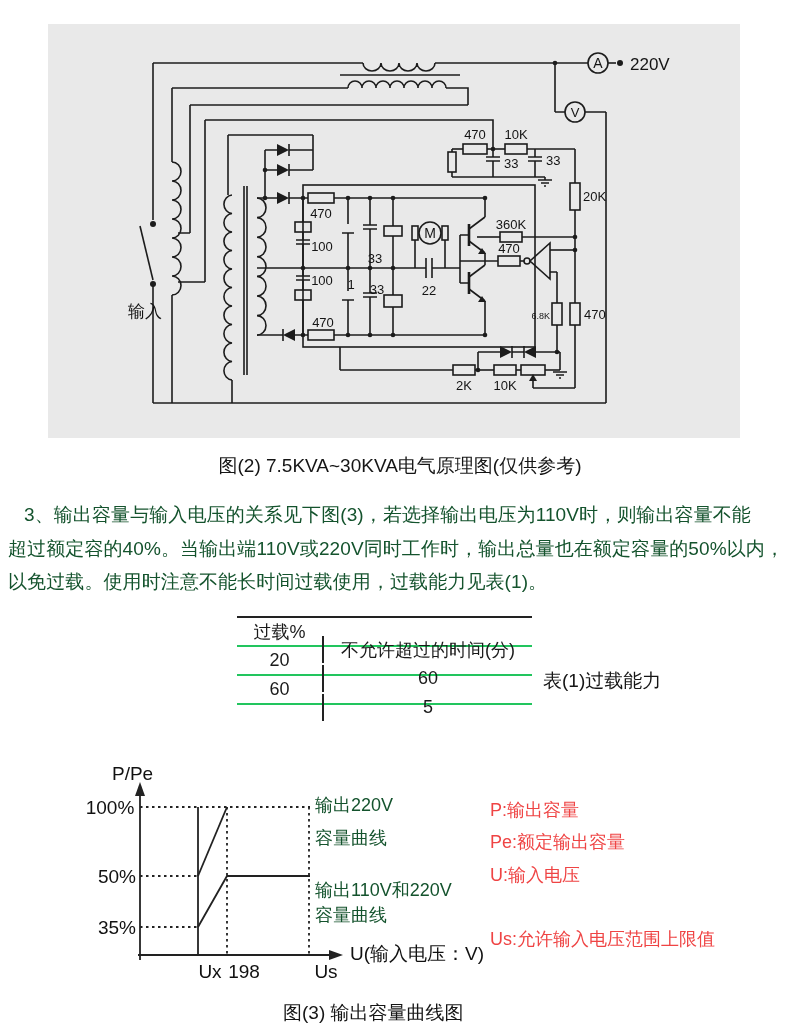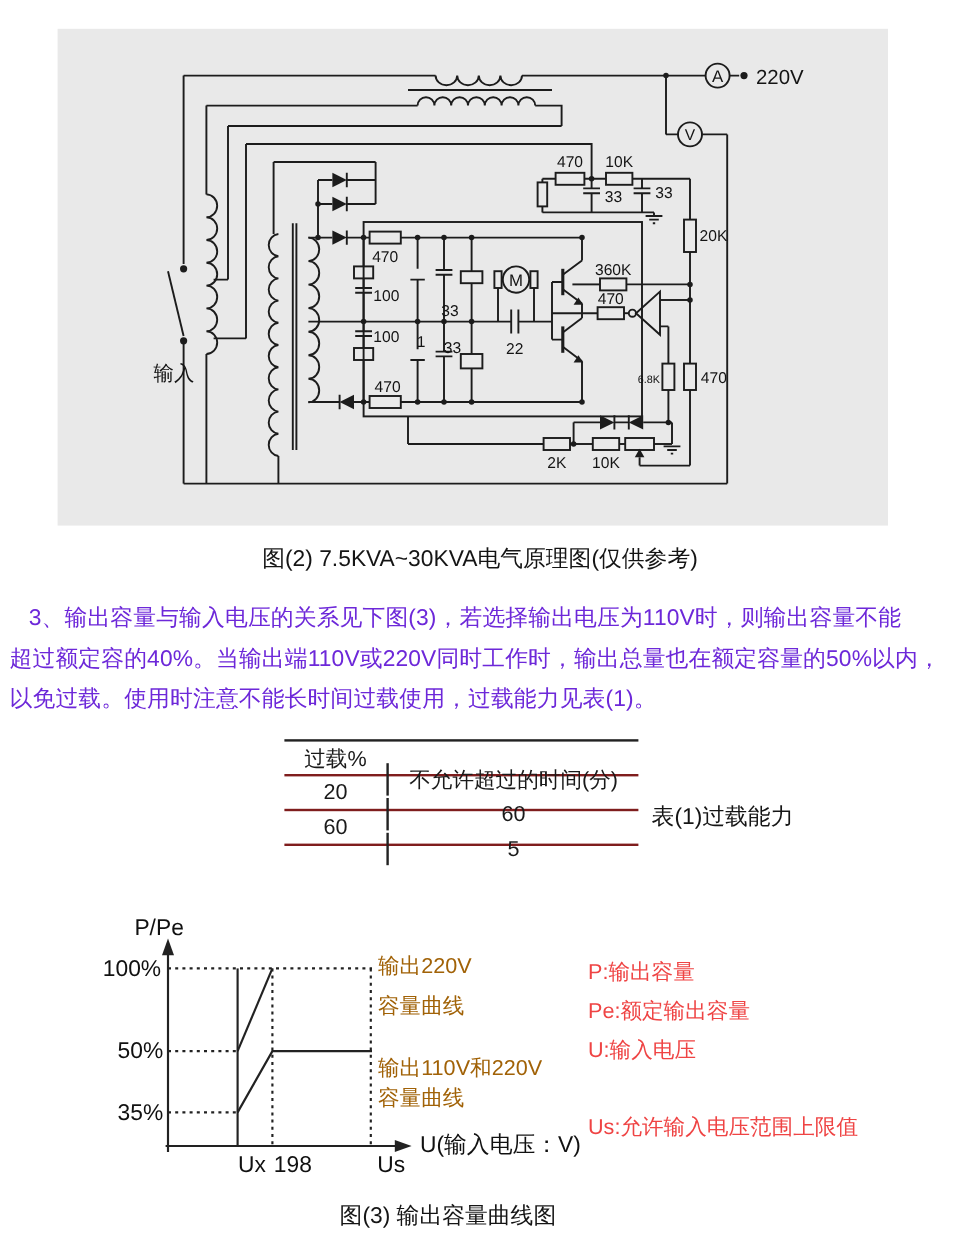--- a/index.html
+++ b/index.html
@@ -1,29 +1,29 @@
 <!DOCTYPE html>
 <html><head>
 <meta charset="utf-8">
 <style>
   html,body{margin:0;padding:0;background:#ffffff;}
   #page{position:relative;width:800px;height:1031px;background:#fff;overflow:hidden;
         font-family:"Liberation Sans","DejaVu Sans",sans-serif;color:#1a1a1a;}
   .abs{position:absolute;white-space:nowrap;}
   .cap{font-size:19px;color:#151515;}
-  .body-line{font-size:19px;color:#6d28d9;letter-spacing:0.1px;}
+  .body-line{font-size:19px;color:#14532d;letter-spacing:0.1px;}
   
   #ov-table{position:absolute;left:237px;top:616px;width:295px;border-top:2px solid #222;}
-  .t-row{display:flex;height:27px;border-bottom:2px solid #7f1d1d;align-items:center;font-size:18px;}
+  .t-row{display:flex;height:27px;border-bottom:2px solid #22c55e;align-items:center;font-size:18px;}
   .t-c1{width:85px;text-align:center;}
   .t-c2{width:208px;text-align:center;border-left:2px solid #222;height:100%;
         display:flex;align-items:center;justify-content:center;margin-top:36px;}
   
   .tick{font-size:19px;color:#111;}
-  .curve-label{font-size:18px;color:#a16207;}
+  .curve-label{font-size:18px;color:#14532d;}
   .legend-item{font-size:18px;color:#ef4444;}
   svg text{font-family:"Liberation Sans","DejaVu Sans",sans-serif;fill:#141414;}
 </style>
 </head>
 <body>
 
 <div id="page">
 
   <svg style="position:absolute;left:45px;top:18px;" width="710" height="427" viewBox="0 0 710 427">
     <rect x="3" y="6" width="692" height="414" fill="#e9e9e9"></rect>

